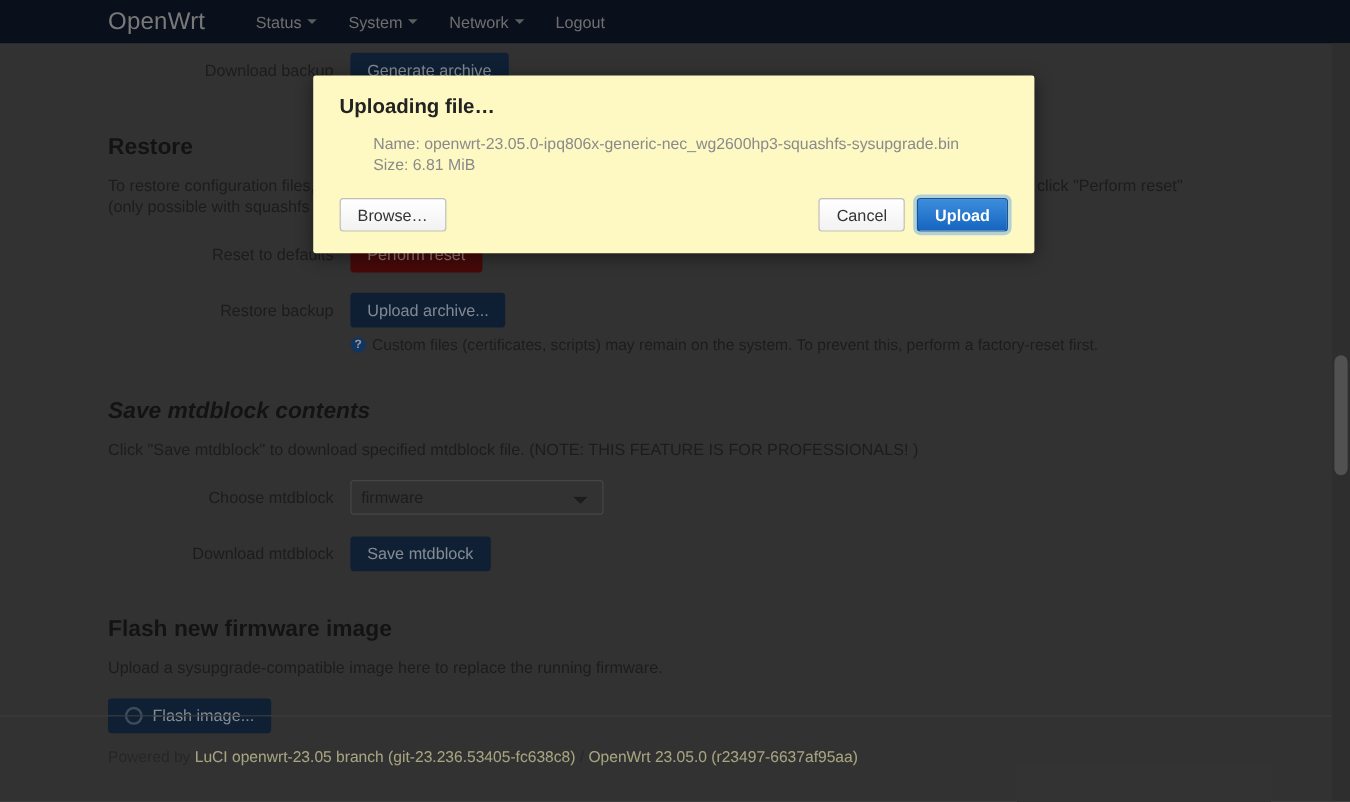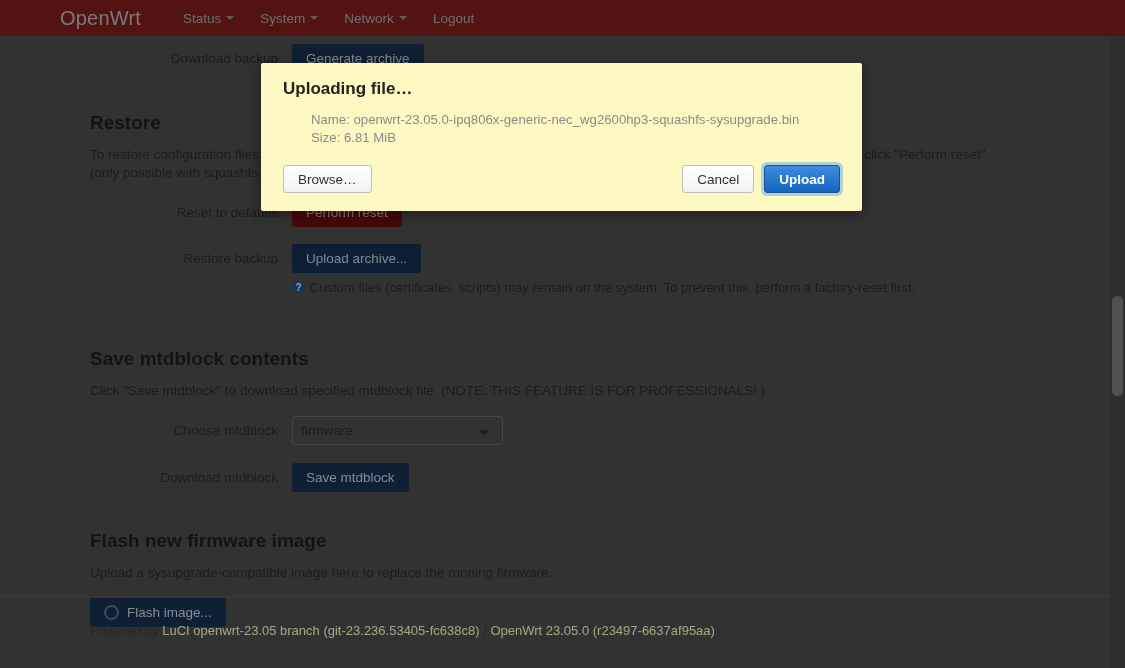--- a/index.html
+++ b/index.html
@@ -21,24 +21,24 @@
 
   
   #page {
     position: absolute;
     inset: 0;
     background: #4d4d4d;
   }
 
   .header {
     height: 36px;
-    background: #7f1d1d;
+    background: #0f172a;
     display: flex;
     align-items: center;
-    padding-left: 60px;
+    padding-left: 90px;
     box-sizing: border-box;
   }
   .brand {
     color: #b8b8b8;
     font-size: 20px;
     font-weight: 400;
     letter-spacing: 0.2px;
     margin-right: 42px;
   }
   .nav {
@@ -312,21 +312,21 @@
         <div class="row-label">Restore backup</div>
         <div class="row-ctrl">
           <button class="btn btn-neutral">Upload archive...</button>
           <div class="hint">
             <span class="qmark">?</span>
             <span>Custom files (certificates, scripts) may remain on the system. To prevent this, perform a factory-reset first.</span>
           </div>
         </div>
       </div>
 
-      <h2 class="section" style="margin-top:52px;">Save mtdblock contents</h2>
+      <h2 class="section" style="margin-top:36px;font-style:italic;">Save mtdblock contents</h2>
       <p class="section-desc">Click "Save mtdblock" to download specified mtdblock file. (NOTE: THIS FEATURE IS FOR PROFESSIONALS! )</p>
 
       <div class="row" style="margin-top:16px;">
         <div class="row-label">Choose mtdblock</div>
         <div class="row-ctrl">
           <select class="mtd">
             <option>firmware</option>
           </select>
         </div>
       </div>

